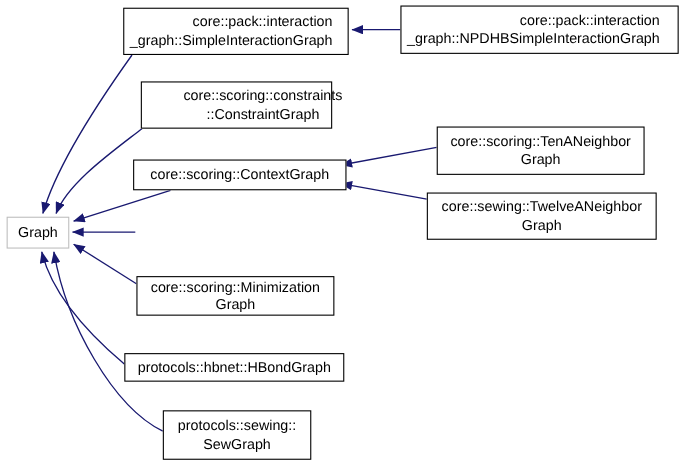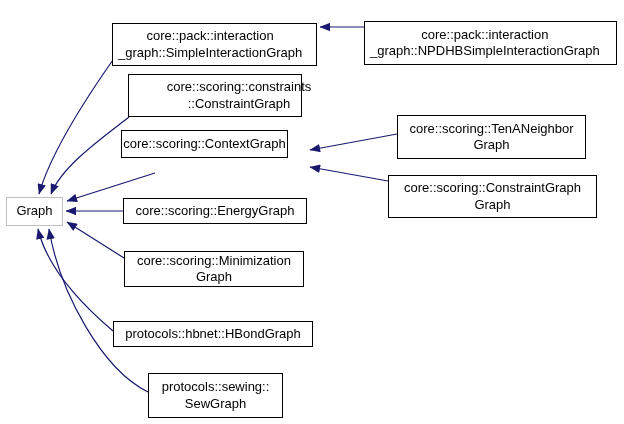--- a/index.html
+++ b/index.html
@@ -26,23 +26,22 @@
     line-height: 16.5px;
     display: flex;
     align-items: center;
     justify-content: center;
     text-align: center;
     white-space: pre-line;
     cursor: pointer;
   }
   .node.left-align {
     justify-content: flex-start;
-    text-align: center;
+    text-align: right;
     padding-left: 5px;
-    margin-top: 16px;
   }
   .node.current {
     border-color: #bebebe;
     cursor: default;
   }
 </style>
 </head>
 <body>
 
 <div id="canvas">
@@ -71,29 +70,28 @@
 
   <div class="node left-align" style="left:112px; top:7px; width:205px; height:43px;">core::pack::interaction
 _graph::SimpleInteractionGraph</div>
 
   <div class="node left-align" style="left:364px; top:5px; width:253px; height:44px;">core::pack::interaction
 _graph::NPDHBSimpleInteractionGraph</div>
 
   <div class="node" style="left:128px; top:74px; width:174px; height:43px;padding-left:48px;">core::scoring::constraints
 ::ConstraintGraph</div>
 
-  <div class="node" style="left:121px; top:130px; width:167px; height:28px;">core::scoring::ContextGraph</div>
+  <div class="node" style="left:121px; top:145px; width:194px; height:28px;">core::scoring::ContextGraph</div>
 
   <div class="node" style="left:397px; top:104px; width:189px; height:44px;margin-top:11px;">core::scoring::TenANeighbor
 Graph</div>
 
-  <div class="node" style="left:388px; top:175px; width:209px; height:43px;">core::scoring::ConstraintGraph
+  <div class="node" style="left:388px; top:175px; width:209px; height:43px;">core::sewing::TwelveANeighbor
 Graph</div>
 
-  <div class="node" style="left:123px; top:198px; width:184px; height:26px;">core::scoring::EnergyGraph</div>
 
   <div class="node" style="left:124px; top:251px; width:180px; height:36px;">core::scoring::Minimization
 Graph</div>
 
   <div class="node" style="left:148px; top:373px; width:135px; height:45px;">protocols::sewing::
 SewGraph</div>
 
   <div class="node" style="left:113px; top:321px; width:200px; height:26px;">protocols::hbnet::HBondGraph</div>
 
 </div>

